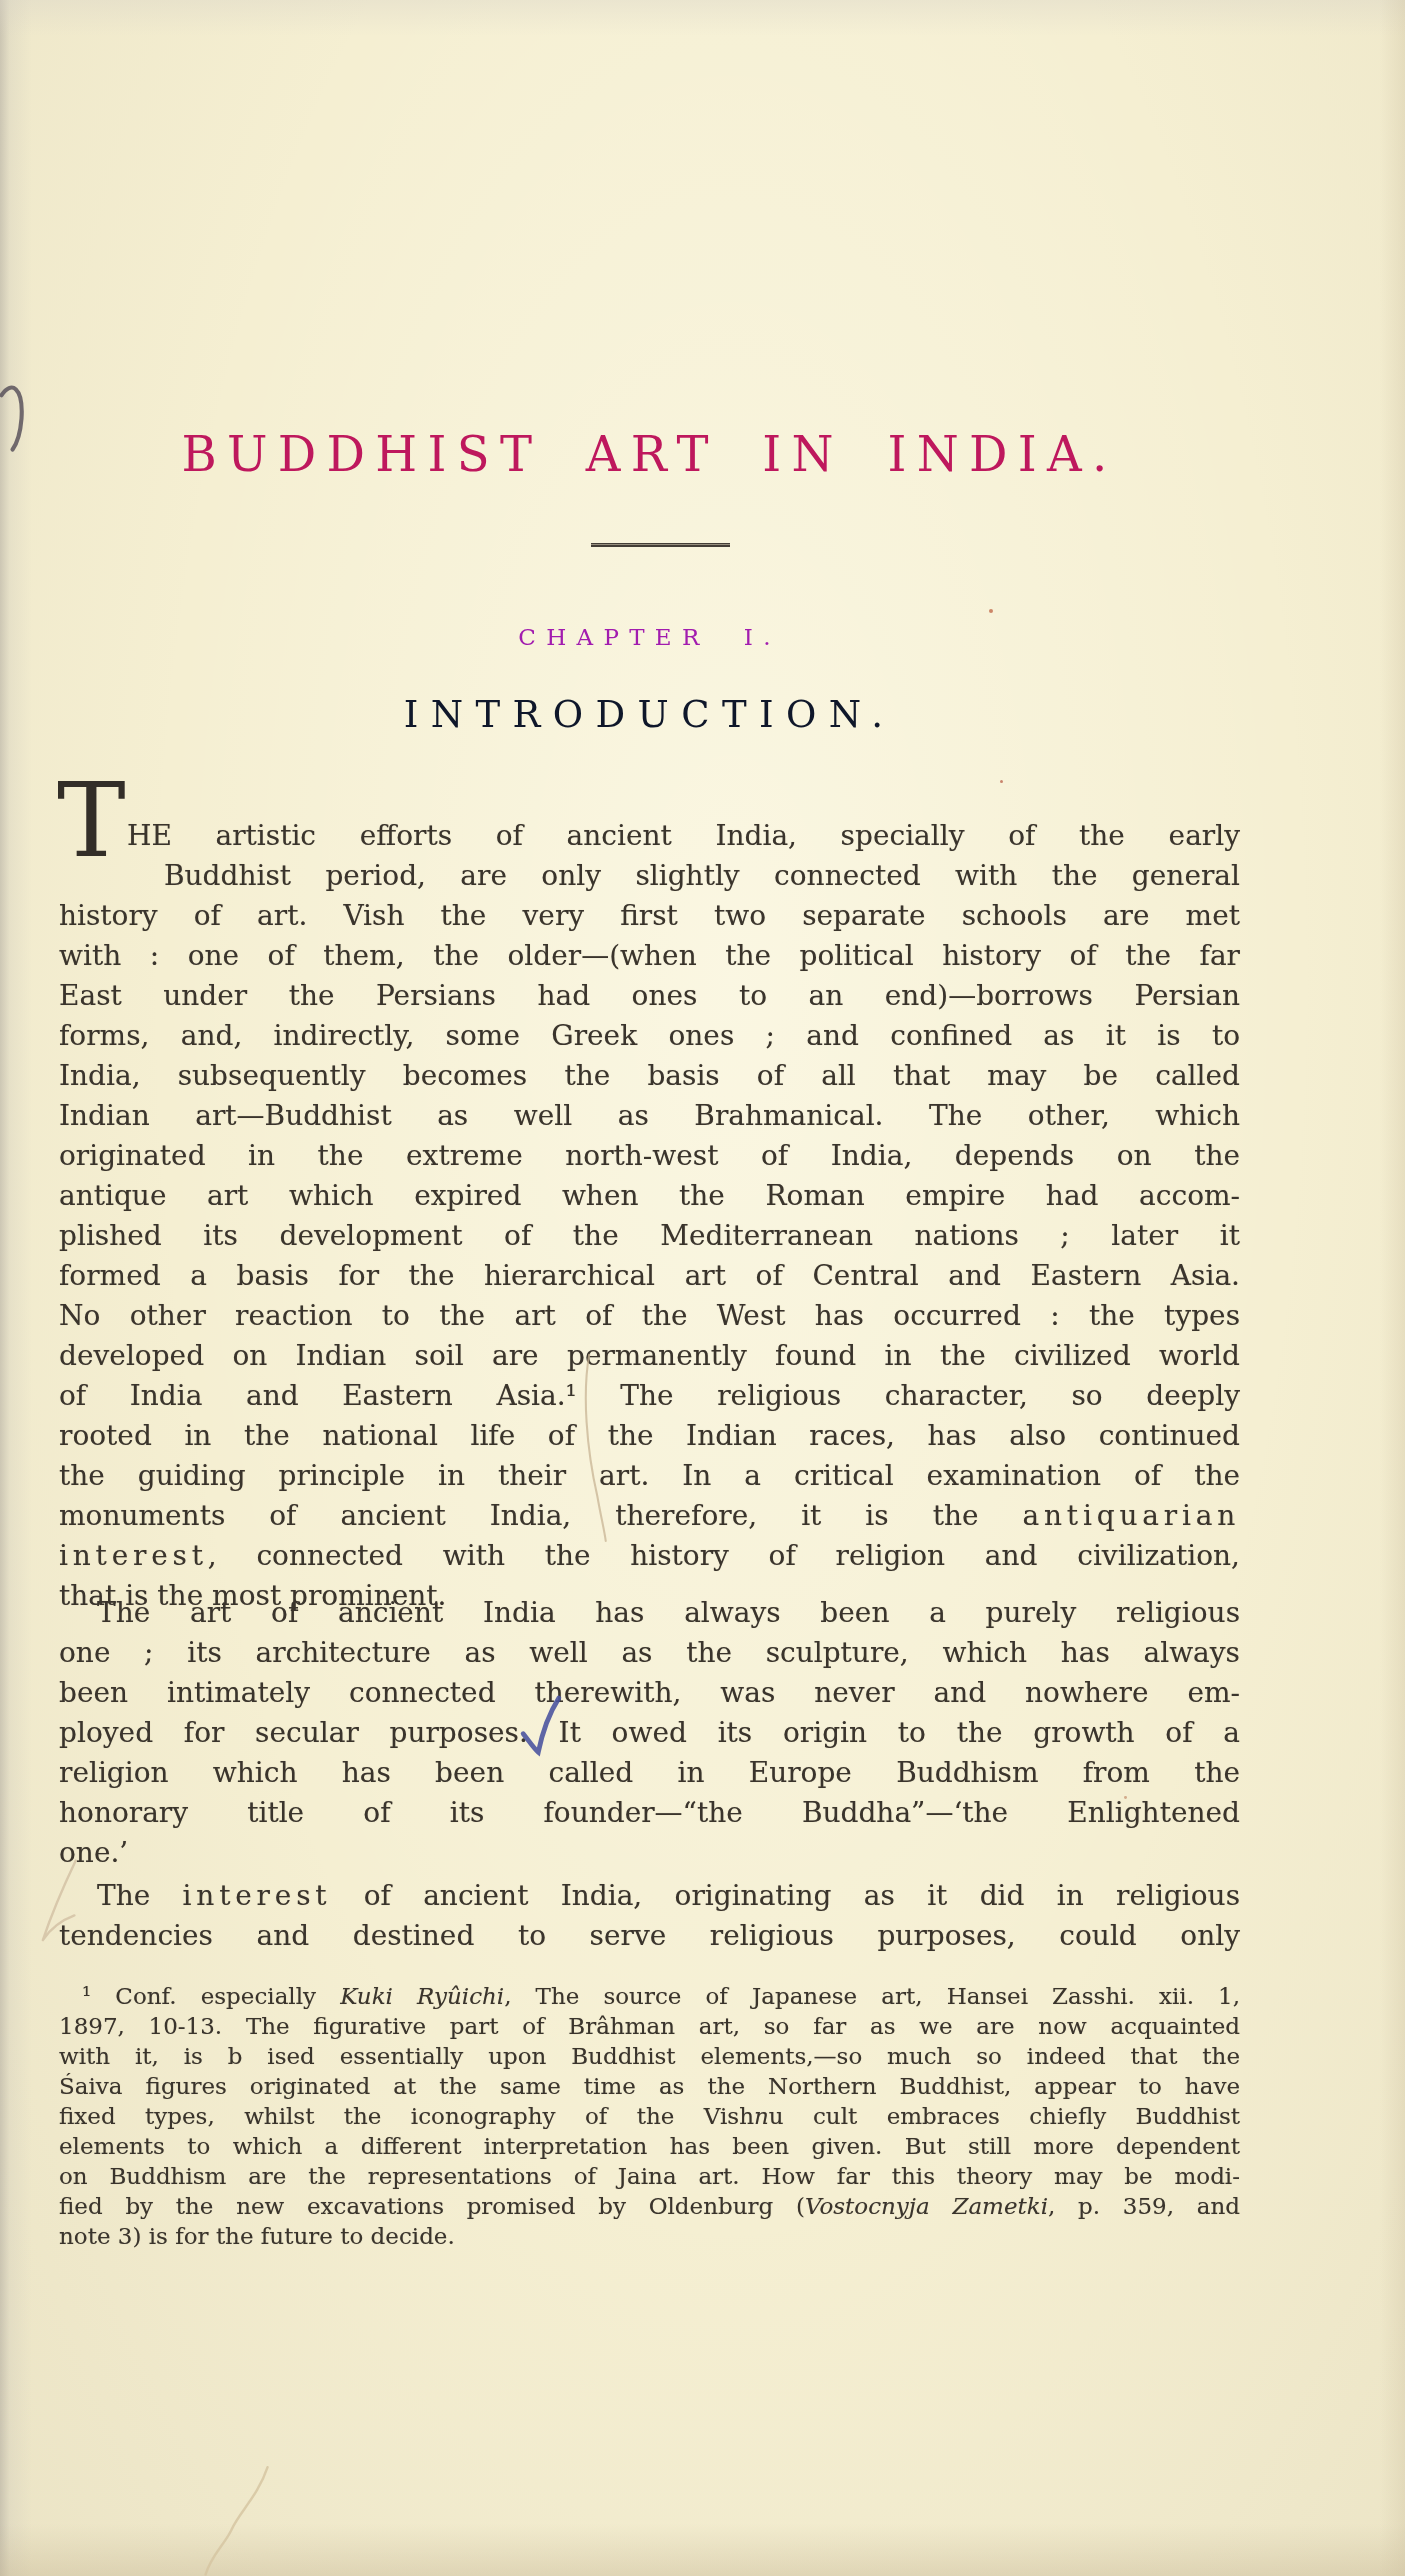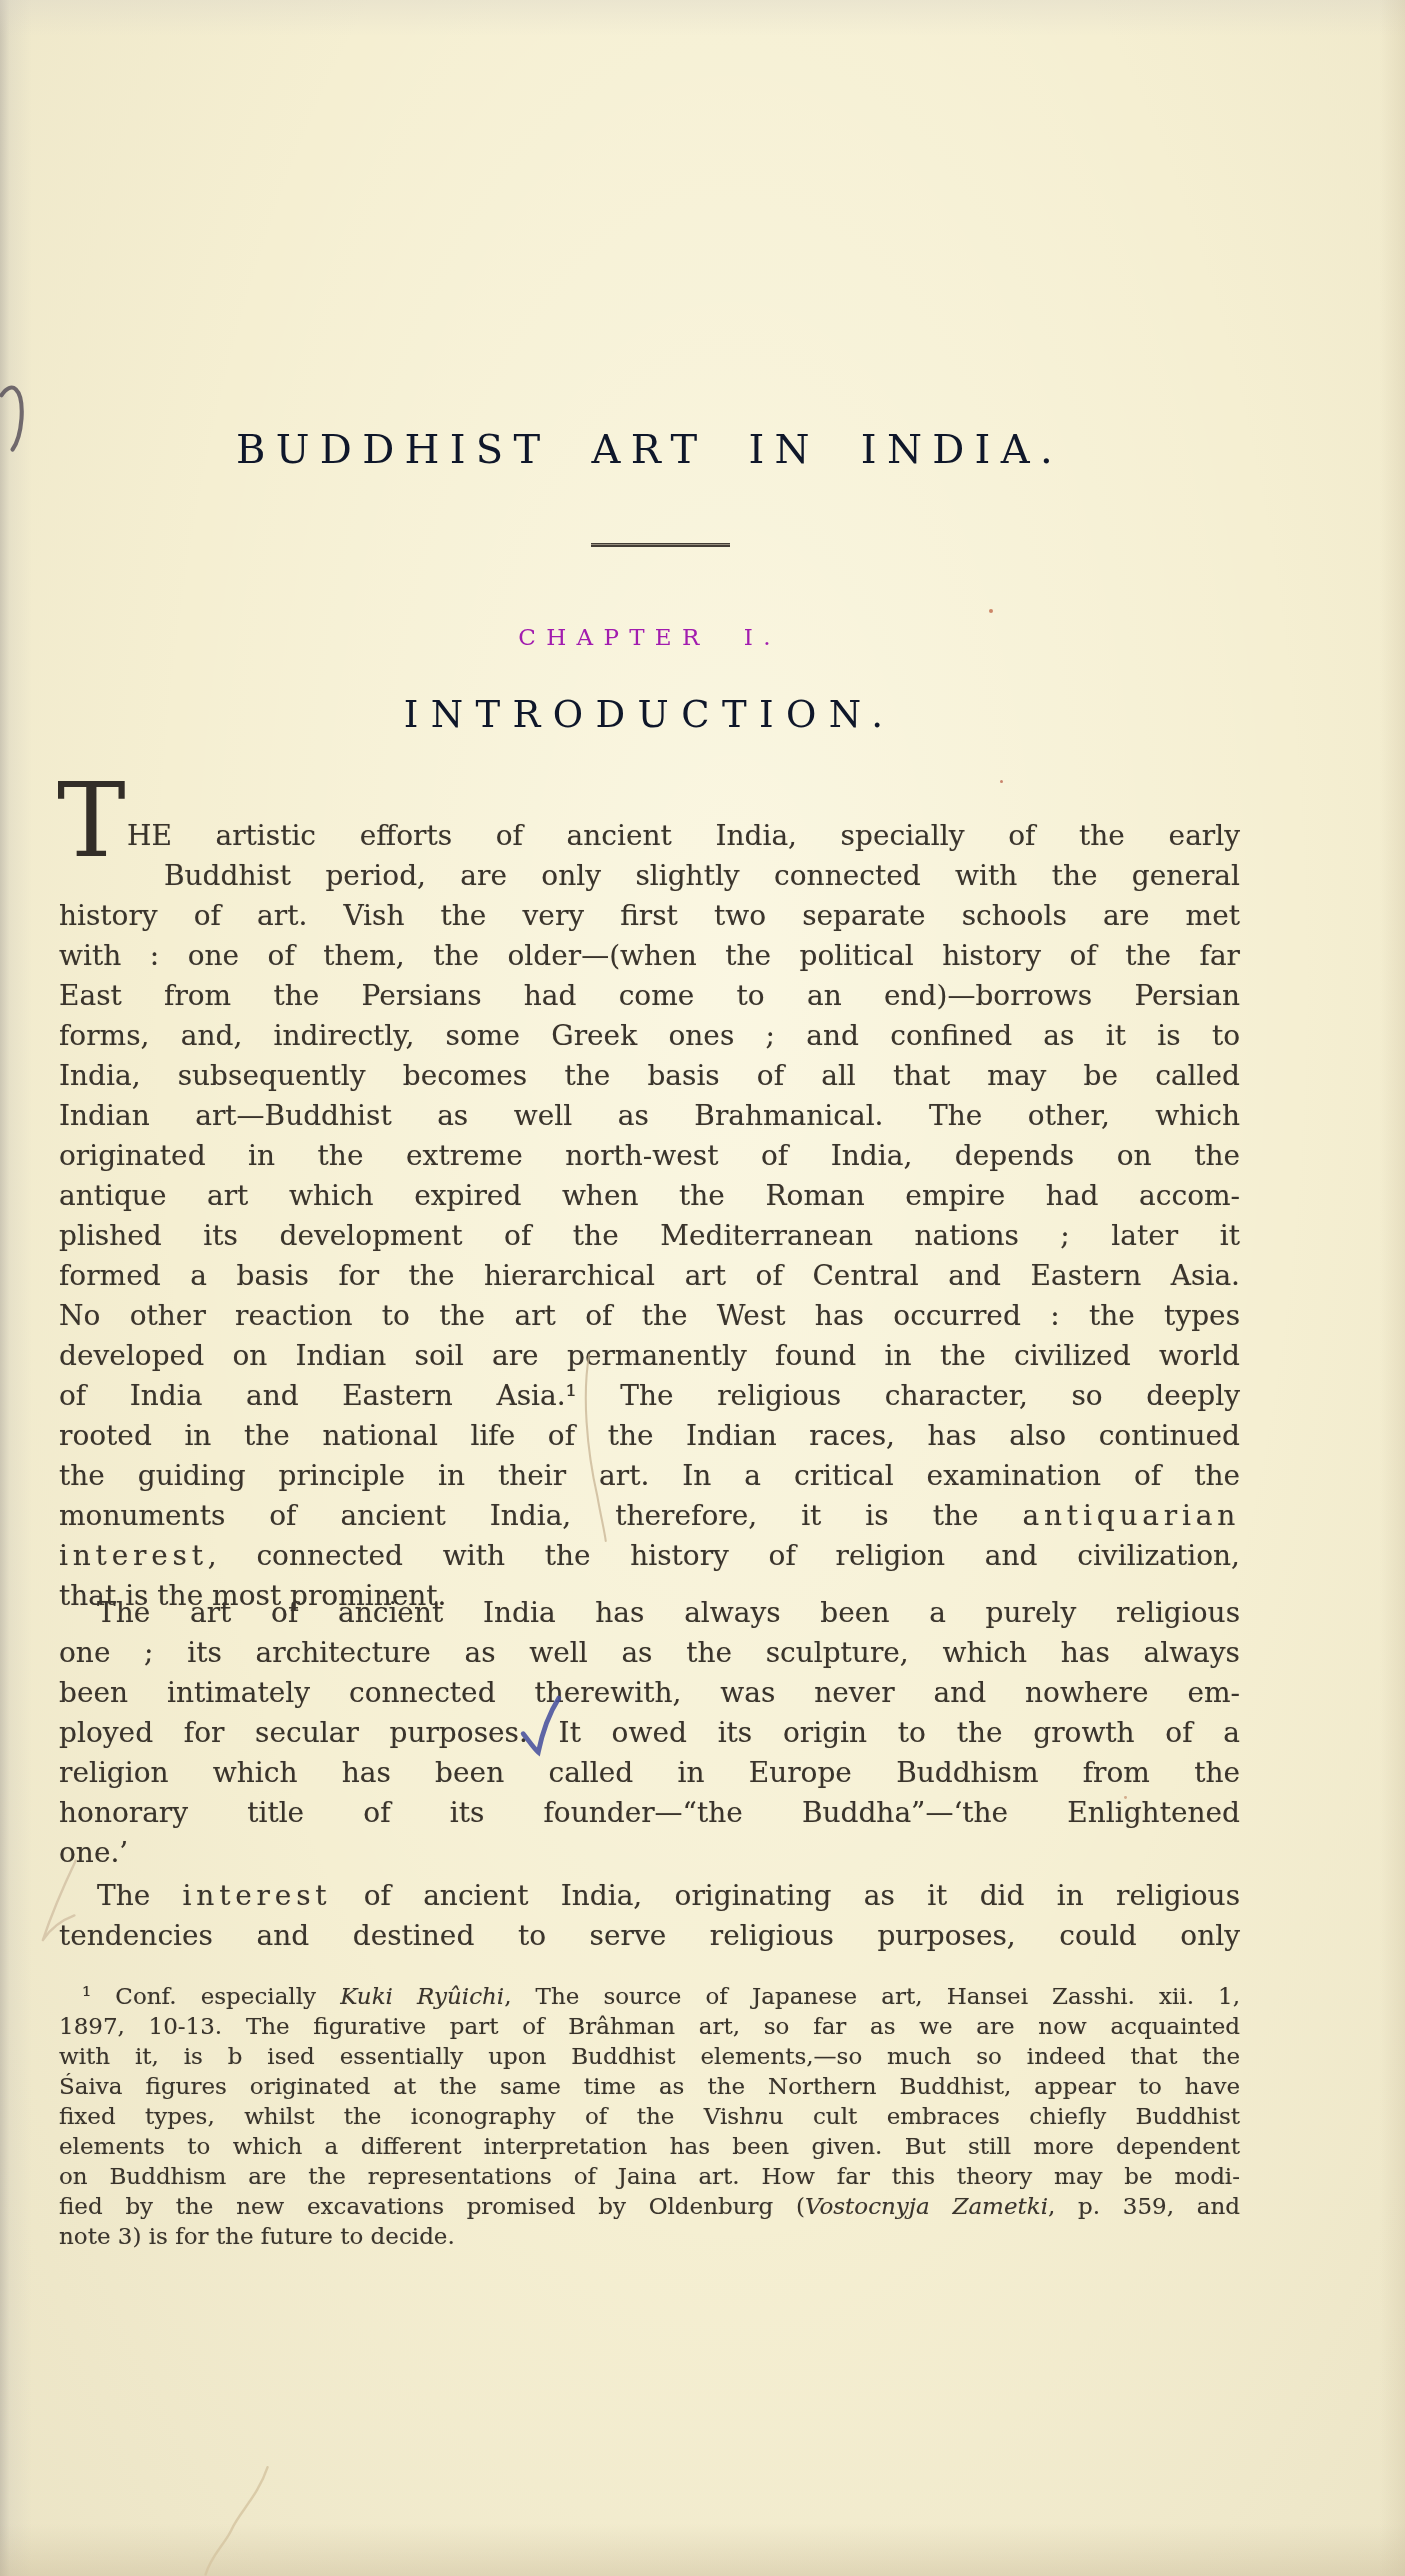--- a/index.html
+++ b/index.html
@@ -11,22 +11,22 @@
   .edge-left{position:absolute;left:0;top:0;width:32px;height:100%;
         background:linear-gradient(to right, rgba(168,163,155,0.50), rgba(198,194,183,0.26) 9.7px, rgba(246,239,211,0) 100%);}
   .edge-top{position:absolute;left:0;top:0;width:100%;height:36px;
         background:linear-gradient(to bottom, rgba(216,211,198,0.38), rgba(216,211,198,0));}
   .edge-bottom{position:absolute;left:0;bottom:0;width:100%;height:52px;
         background:linear-gradient(to top, rgba(198,183,149,0.42), rgba(198,183,149,0));}
   .edge-right{position:absolute;right:0;top:0;width:26px;height:100%;
         background:linear-gradient(to left, rgba(203,190,158,0.32), rgba(203,190,158,0));}
 
   .title{position:absolute;left:59px;top:426px;width:1181px;margin:0;
-        text-align:center;font-size:40px;font-weight:normal;
-        letter-spacing:10.3px;word-spacing:18px;color:#0f172a;}
+        text-align:center;font-size:48px;font-weight:normal;
+        letter-spacing:10.3px;word-spacing:18px;color:#be185d;}
   .rule{position:absolute;left:591px;top:543px;width:139px;height:4.1px;
         background:linear-gradient(to bottom,#433d36 0 1.4px,#978f7f 1.4px 2.1px,#433d36 2.1px 4.1px);}
   .chapter{position:absolute;left:59px;top:624px;width:1181px;text-align:center;
         font-size:23px;letter-spacing:10.3px;word-spacing:16.6px;color:#a21caf;}
   .section{position:absolute;left:59px;top:693px;width:1181px;text-align:center;
         font-size:37px;letter-spacing:12.4px;color:#0f172a;}
 
   .dropcap{position:absolute;left:57px;top:769px;font-size:103px;line-height:1;
         color:#332e28;}
 
@@ -66,21 +66,21 @@
   <div class="rule"></div>
   <div class="chapter">CHAPTER I.</div>
   <div class="section">INTRODUCTION.</div>
 
   <div class="dropcap">T</div>
   <div class="para p1" id="p1">
       <div class="tline just"><span>HE artistic efforts of ancient India, specially of the early</span></div>
       <div class="tline just"><span>Buddhist period, are only slightly connected with the general</span></div>
       <div class="tline just"><span>history of art. Vish the very first two separate schools are met</span></div>
       <div class="tline just"><span>with : one of them, the older—(when the political history of the far</span></div>
-      <div class="tline just"><span>East from the Persians had come to an end)—borrows Persian</span></div>
+      <div class="tline just"><span>East under the Persians had ones to an end)—borrows Persian</span></div>
       <div class="tline just"><span>forms, and, indirectly, some Greek ones ; and confined as it is to</span></div>
       <div class="tline just"><span>India, subsequently becomes the basis of all that may be called</span></div>
       <div class="tline just"><span>Indian art—Buddhist as well as Brahmanical. The other, which</span></div>
       <div class="tline just"><span>originated in the extreme north-west of India, depends on the</span></div>
       <div class="tline just"><span>antique art which expired when the Roman empire had accom-</span></div>
       <div class="tline just"><span>plished its development of the Mediterranean nations ; later it</span></div>
       <div class="tline just"><span>formed a basis for the hierarchical art of Central and Eastern Asia.</span></div>
       <div class="tline just"><span>No other reaction to the art of the West has occurred : the types</span></div>
       <div class="tline just"><span>developed on Indian soil are permanently found in the civilized world</span></div>
       <div class="tline just"><span>of India and Eastern Asia.¹ The religious character, so deeply</span></div>

